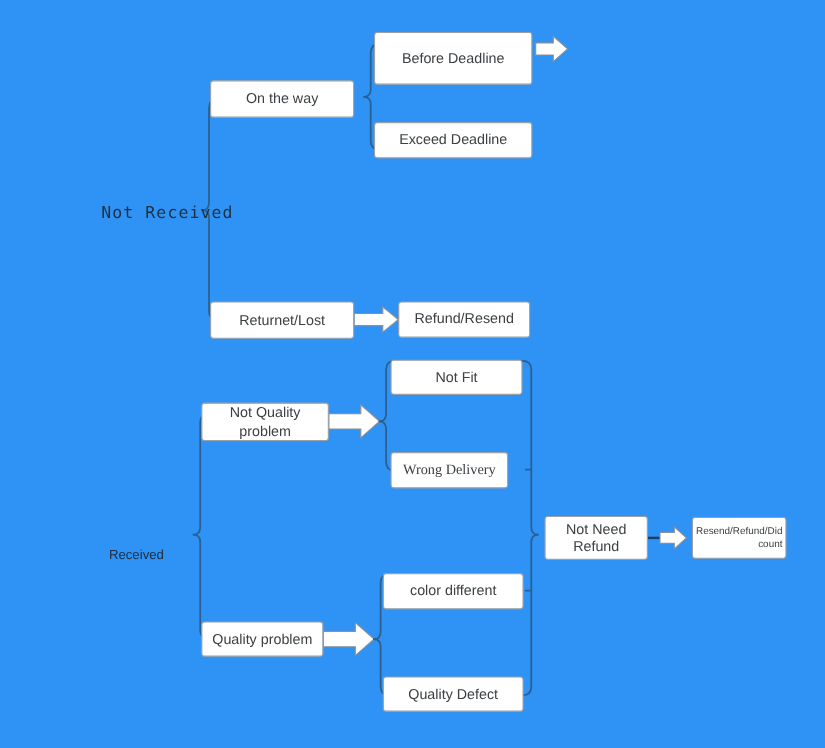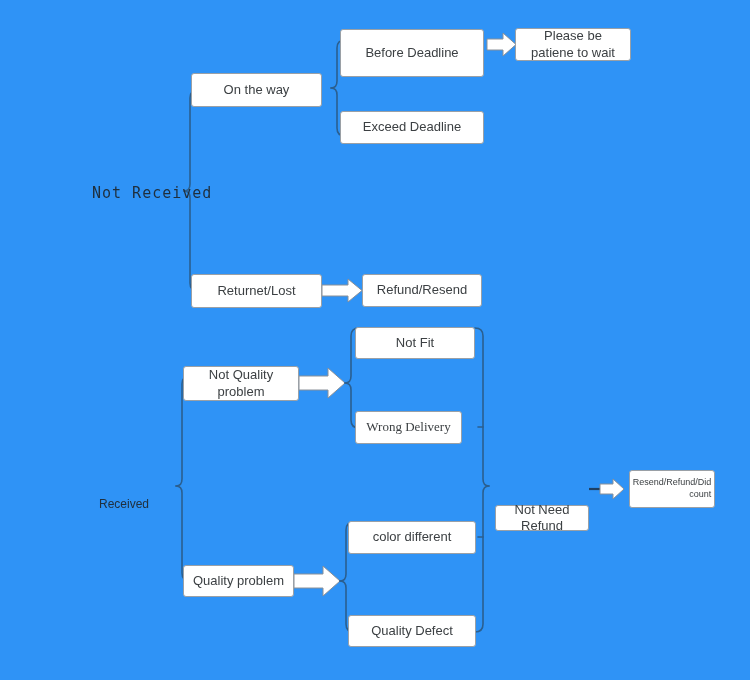--- a/index.html
+++ b/index.html
@@ -133,35 +133,34 @@
   <div class="root-label mono" style="left:92px; top:184px;">Not Received</div>
 
   <div class="root-label" style="left:99px; top:479px;margin-top:18px;">Received</div>
 
   <div class="node" style="left:191px; top:73px; width:131px; height:34px;">On the way</div>
 
   <div class="node" style="left:340px; top:29px; width:144px; height:48px;">Before Deadline</div>
 
   <div class="node" style="left:340px; top:111px; width:144px; height:33px;">Exceed Deadline</div>
 
-  <div class="node" style="left:515px; top:28px; width:116px; height:33px;">Please be patiene to wait</div>
 
   <div class="node" style="left:191px; top:274px; width:131px; height:34px;">Returnet/Lost</div>
 
   <div class="node" style="left:362px; top:274px; width:120px; height:33px;">Refund/Resend</div>
 
   <div class="node" style="left:183px; top:366px; width:116px; height:35px;">Not Quality problem</div>
 
   <div class="node" style="left:355px; top:327px; width:120px; height:32px;">Not Fit</div>
 
   <div class="node" style="left:355px; top:411px; width:107px; height:33px;font-family:Liberation Serif, serif;">Wrong Delivery</div>
 
   <div class="node" style="left:183px; top:565px; width:111px; height:32px;">Quality problem</div>
 
   <div class="node" style="left:348px; top:521px; width:128px; height:33px;">color different</div>
 
   <div class="node" style="left:348px; top:615px; width:128px; height:32px;text-align:center;">Quality Defect</div>
 
-  <div class="node" style="left:495px; top:469px; width:94px; height:26px;margin-top:36px;">Not Need Refund</div>
+  <div class="node" style="left:495px; top:469px; width:94px; height:40px;">Not Need Refund</div>
 
   <div class="node small" style="left:629px; top:470px; width:86px; height:38px;">Resend/Refund/Did count</div>
 
 </div>
 
 </body></html>

